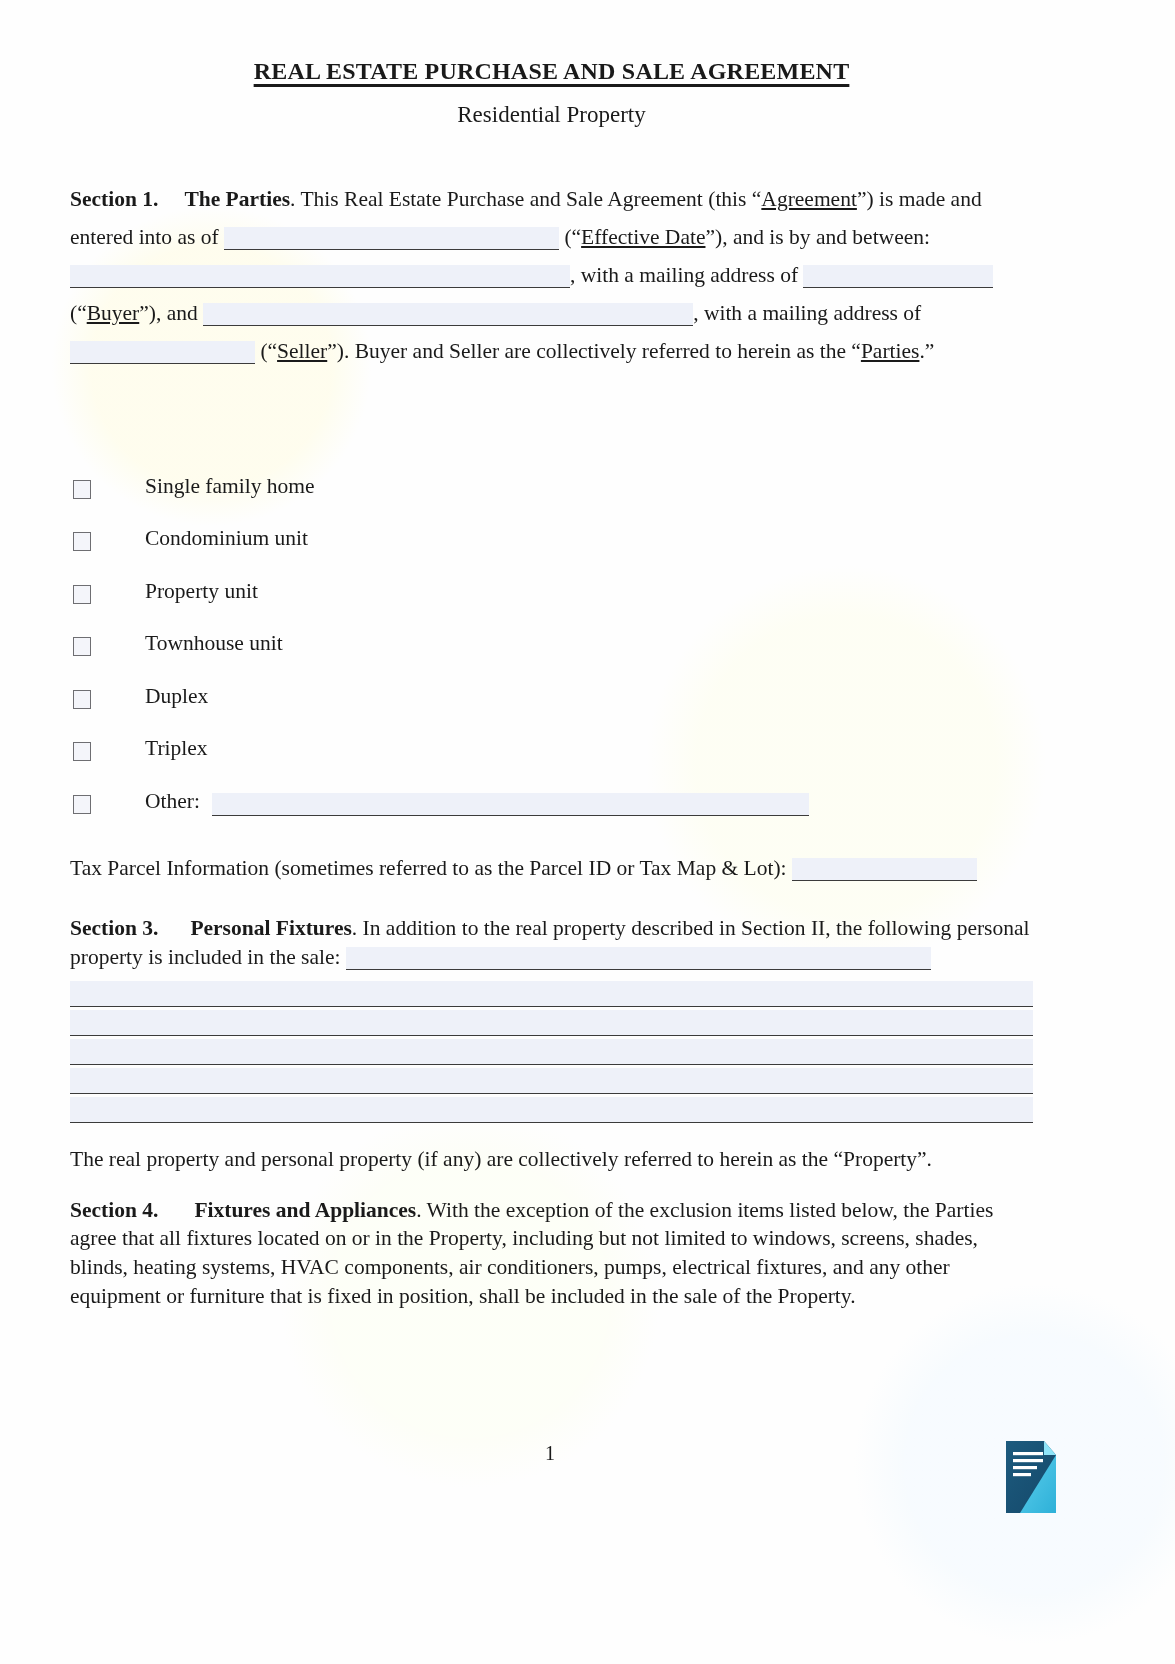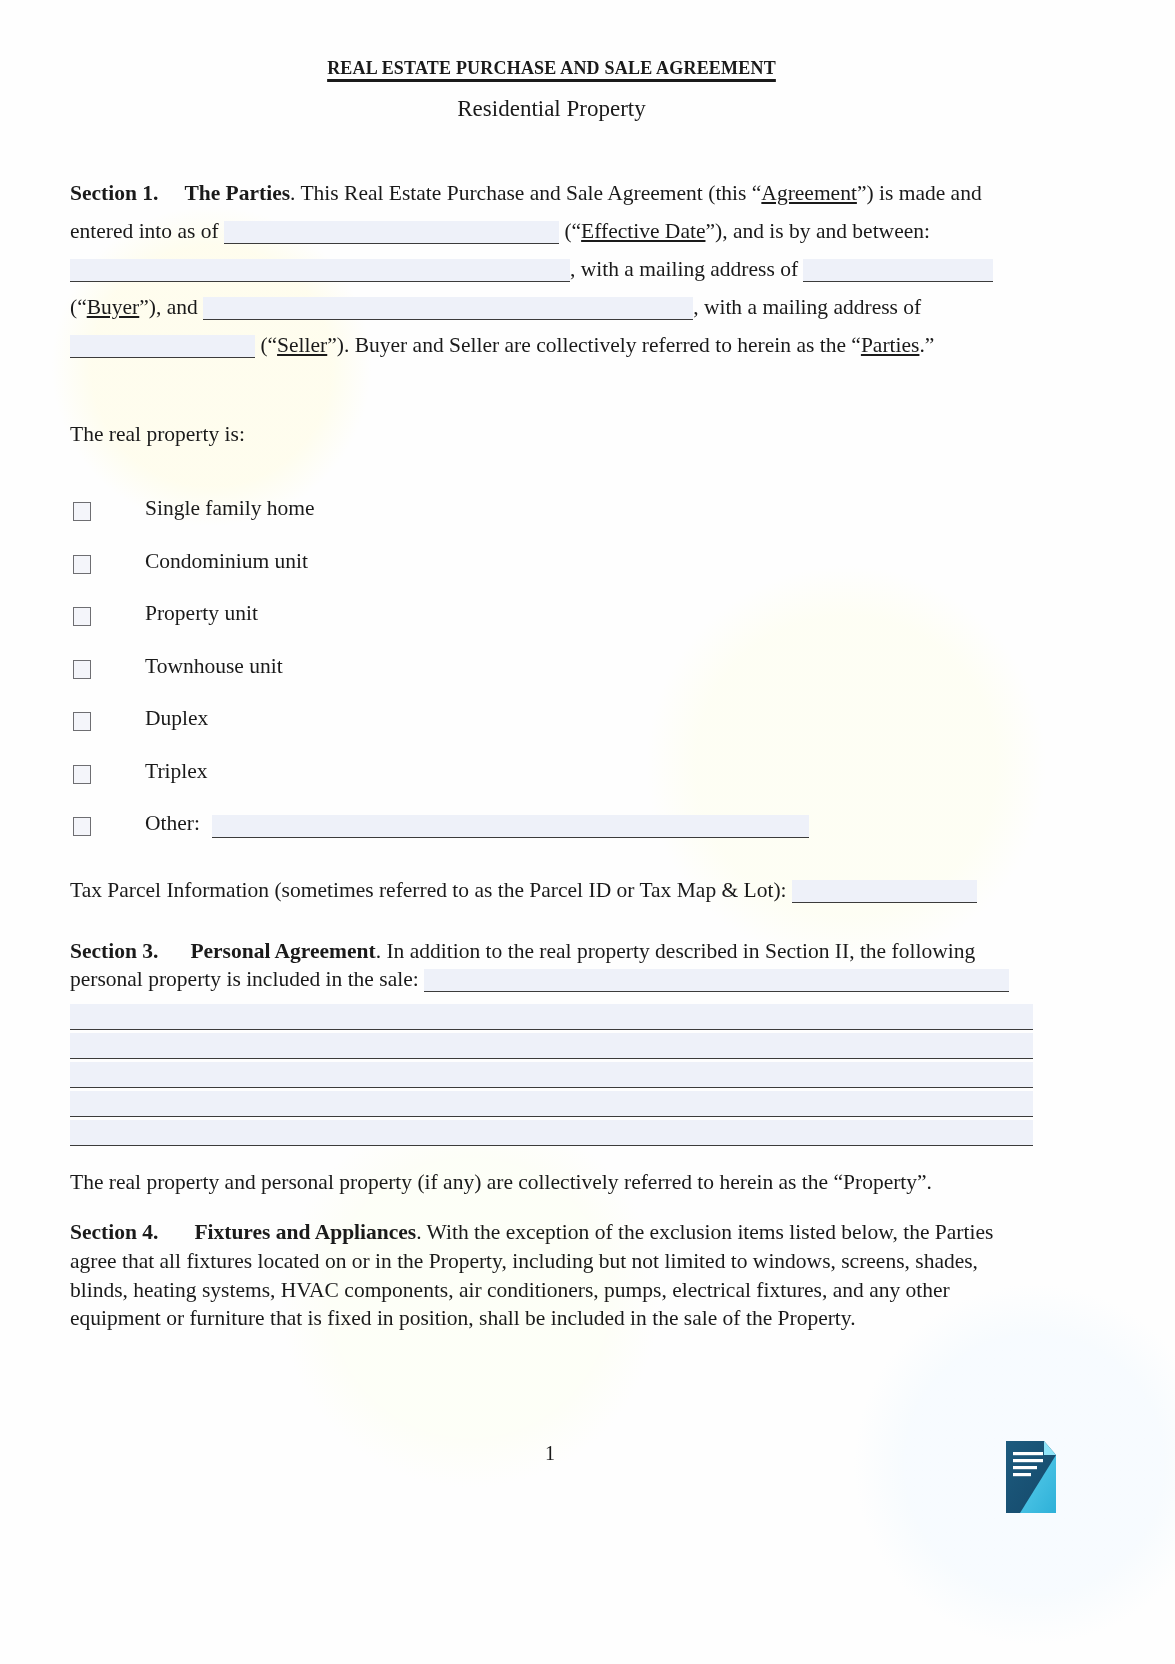--- a/index.html
+++ b/index.html
@@ -41,21 +41,21 @@
     position: absolute;
     left: 70px;
     top: 0;
     width: 963px;
   }
 
   
   .doc-title {
     text-align: center;
     font-weight: bold;
-    font-size: 18px;
+    font-size: 24px;
     letter-spacing: 0.2px;
     margin: 0;
     padding-top: 58px;
     text-decoration: underline;
     text-underline-offset: 5px;
     text-decoration-thickness: 2.5px;
   }
   .doc-subtitle {
     text-align: center;
     font-size: 23px;
@@ -154,21 +154,20 @@
       <span class="fld" style="width:190px;"></span>
       <span>(“</span><span class="u">Buyer</span><span>”), and</span>
       <span class="fld" style="width:490px;"></span><span>, with a mailing address of</span>
       <span class="fld" style="width:185px;"></span>
       <span>(“</span><span class="u">Seller</span><span>”). Buyer and Seller are collectively referred to herein as the “</span><span class="u">Parties</span><span>.”</span>
     </p>
 
     <div style="height:36px"></div>
 
     <div style="height:20px"></div>
-    <p class="para">The real property is:</p>
 
     <div style="height:20px"></div>
     <div class="cbx-list">
 
       <div class="cbx-row">
         <span class="cbx"></span>
         <span class="cbx-label">Single family home</span>
       </div>
 
       <div class="cbx-row">
@@ -207,21 +206,21 @@
     <div style="height:40px"></div>
     <p class="para">
       <span>Tax Parcel Information (sometimes referred to as the Parcel ID or Tax Map &amp; Lot):</span>
       <span class="fld" style="width:185px;"></span>
     </p>
 
     <div style="height:16px"></div>
 
     <div style="height:16px"></div>
     <p class="para">
-      <span class="sec-num">Section 3.</span><span style="display:inline-block;width:32px"></span><span class="sec-head">Personal Agreement</span><span>. In addition to the real property described in Section II, the following personal property is included in the sale:</span>
+      <span class="sec-num">Section 3.</span><span style="display:inline-block;width:32px"></span><span class="sec-head">Personal Fixtures</span><span>. In addition to the real property described in Section II, the following personal property is included in the sale:</span>
       <span class="fld" style="width:585px;"></span>
     </p>
 
     <div style="height:6px"></div>
     <div>
       <div style="height:4px"></div>
       <span class="fld-line"></span>
       <div style="height:3px"></div>
       <span class="fld-line"></span>
       <div style="height:3px"></div>

